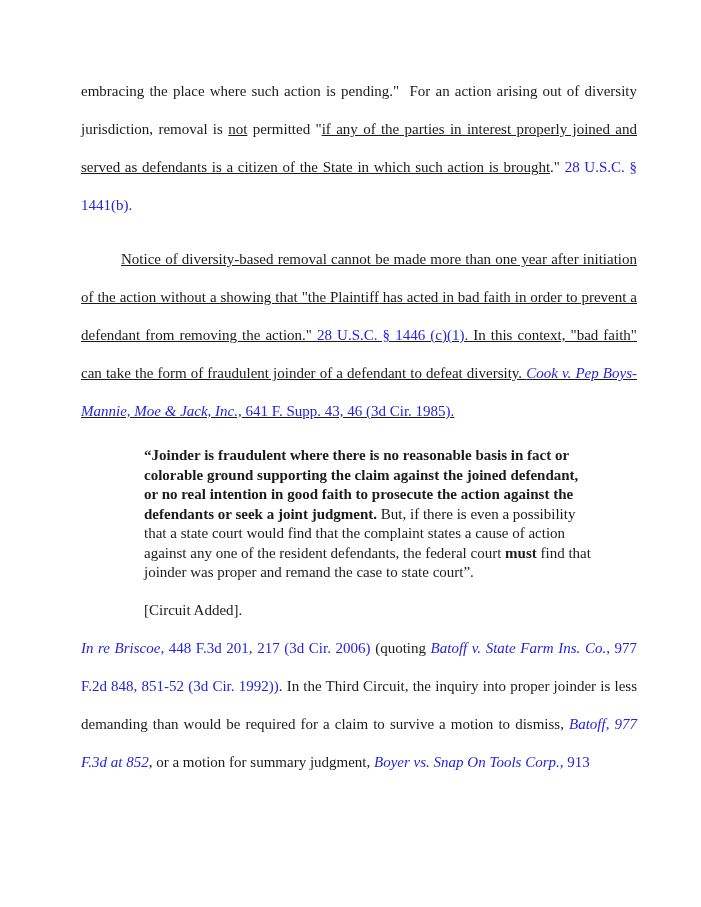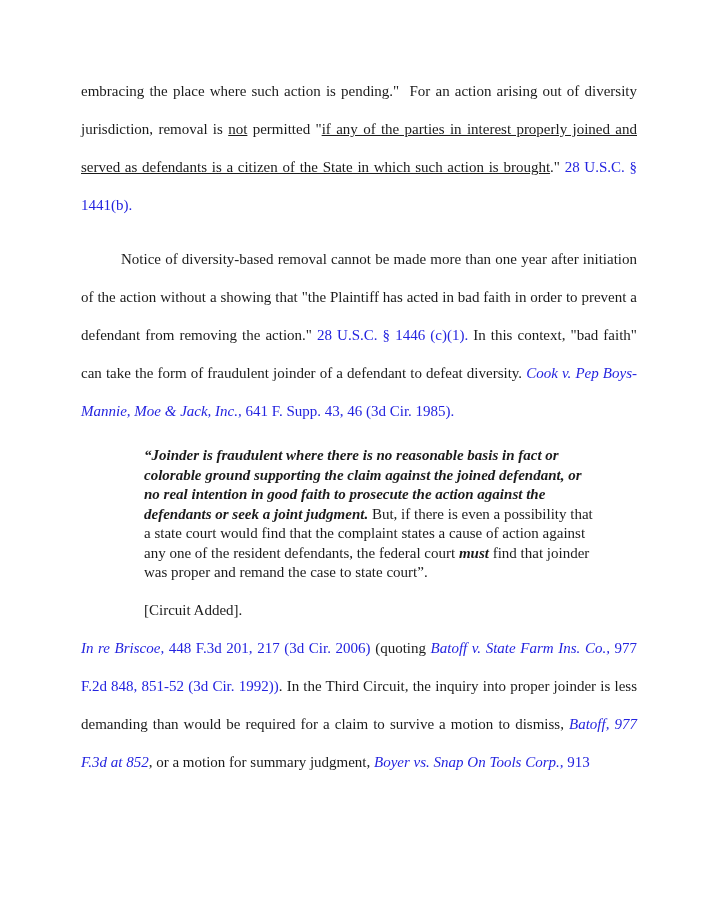--- a/index.html
+++ b/index.html
@@ -30,40 +30,41 @@
     margin: 0;
     font-size: 15px;
   }
   .body-para {
     line-height: 38px;
     text-align: justify;
     margin-bottom: 16px;
   }
   .indent-first {
     text-indent: 40px;
+    text-decoration: underline;
   }
   .advises-line {
     line-height: 38px;
     margin: 18px 0 0 63px;
   }
   .block-quote {
     line-height: 19.5px;
     margin: 8px 0 0 63px;
     width: 450px;
     text-align: left;
   }
   .emphasis-line {
     line-height: 38px;
     margin: 8px 0 0 63px;
   }
   .final-para {
     margin-top: 0;
     margin-bottom: 0;
   }
-  span.b { font-weight: bold; font-style: italic; }
+  span.b { font-weight: bold; }
   span.i { font-style: italic; }
   span.u { text-decoration: underline; }
   span.blue { color: var(--link-blue); }
 </style>
 </head>
 <body>
 
 <div class="page">
   <p class="body-para"><span>embracing the place where such action is pending."&nbsp; For an action arising out of diversity jurisdiction, removal is </span><span class="u">not</span><span> permitted "</span><span class="u">if any of the parties in interest properly joined and served as defendants is a citizen of the State in which such action is brought</span><span>." </span><span class="blue">28 U.S.C. § 1441(b).</span></p>
 

